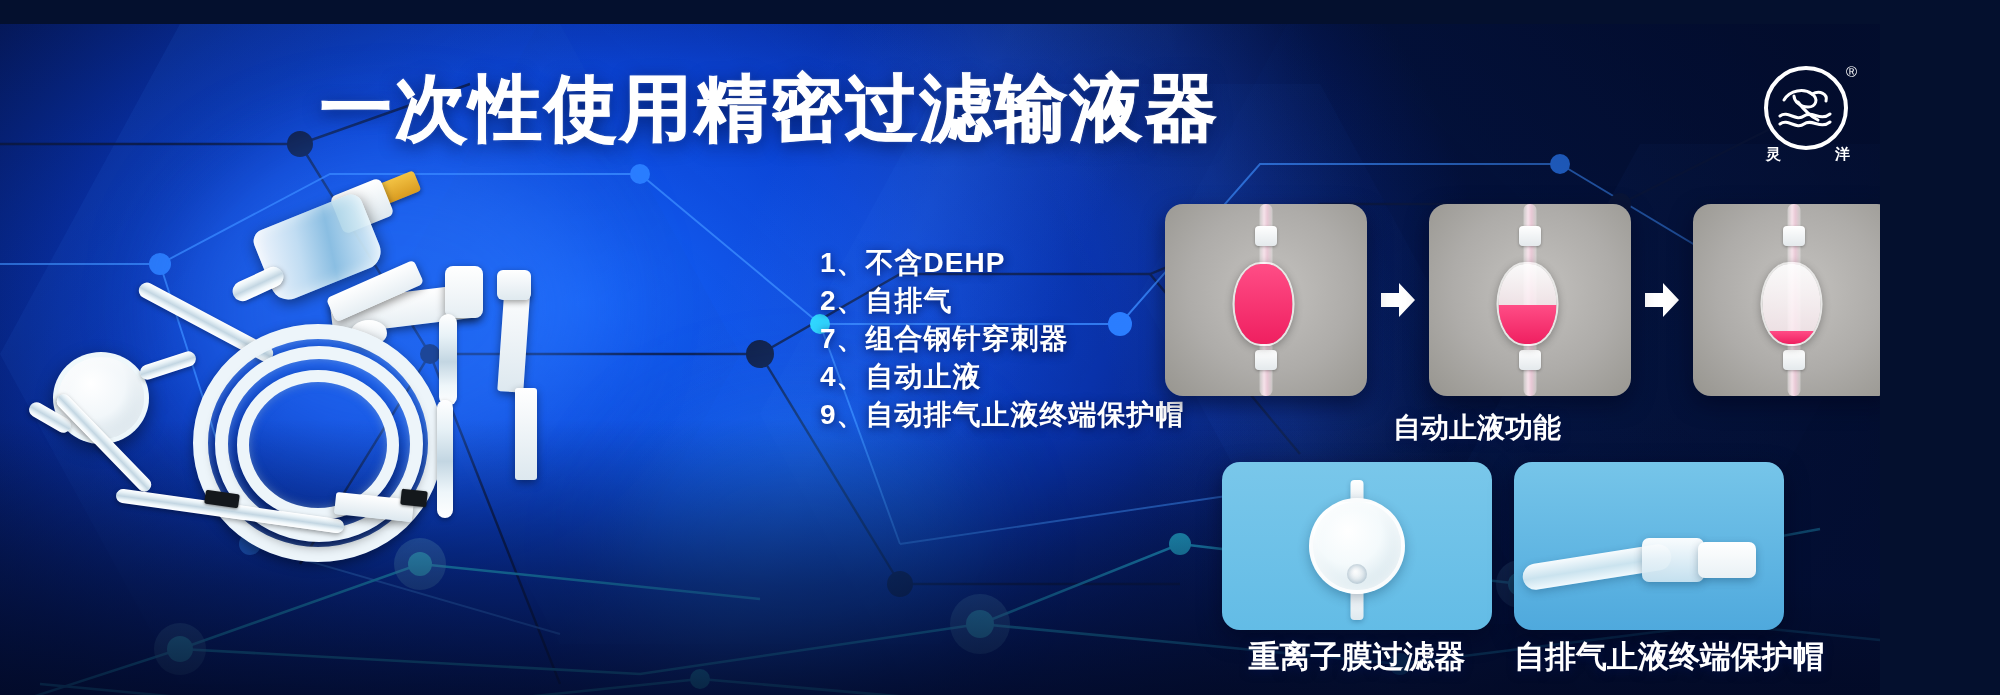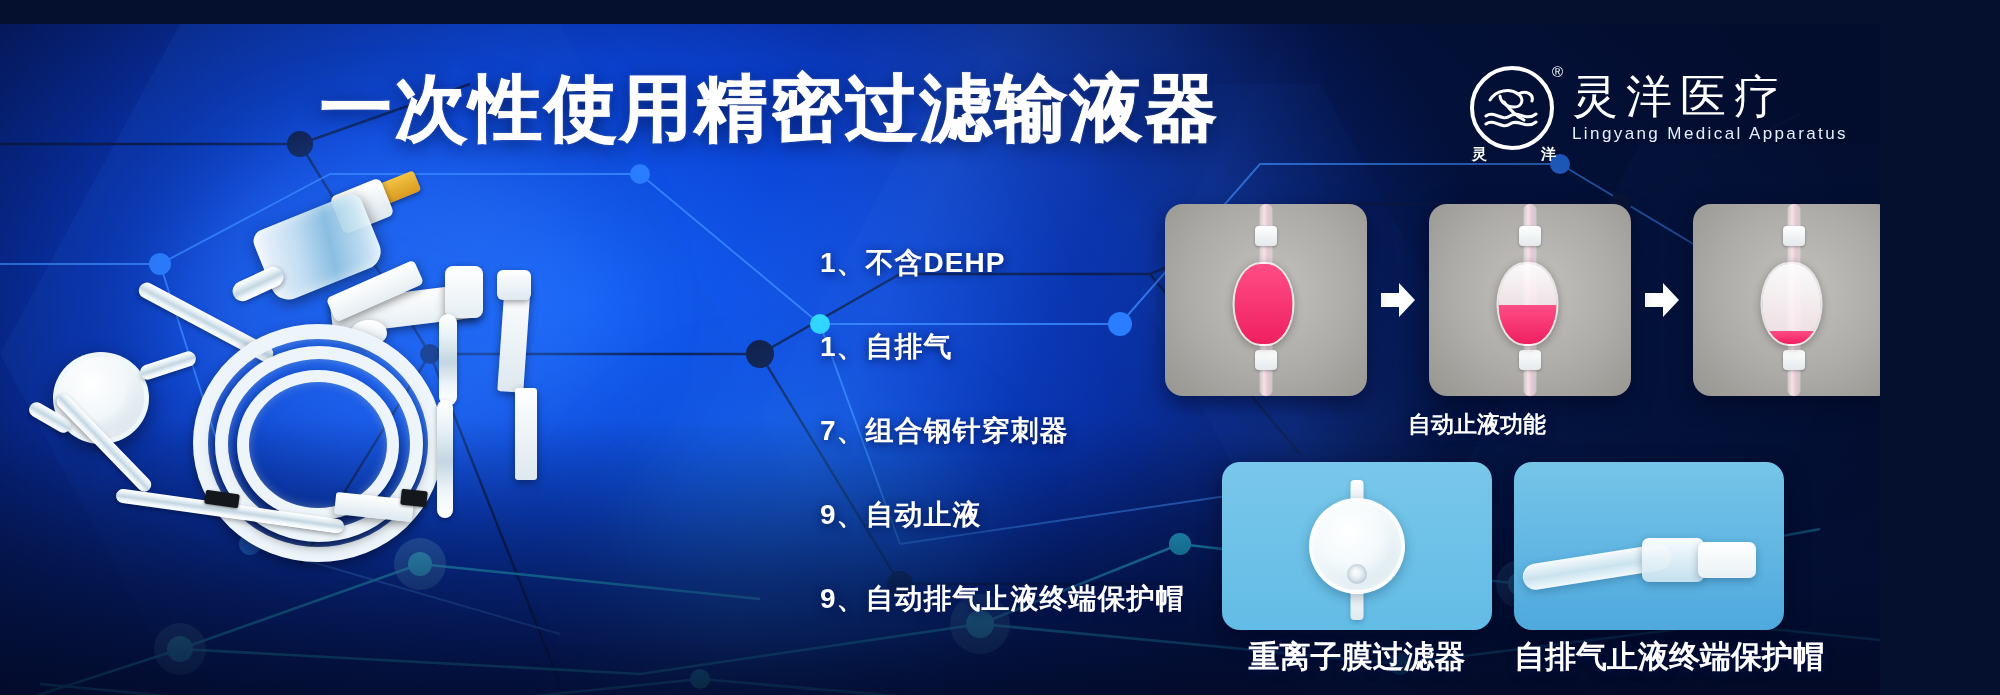--- a/index.html
+++ b/index.html
@@ -104,21 +104,21 @@
   .brand-text{display:flex;flex-direction:column;gap:4px;}
   .brand-cn{
     font-size:46px; font-weight:400; color:#fff; letter-spacing:8px;
     line-height:1.05; white-space:nowrap;
   }
   .brand-en{
     font-size:17px; color:#e7eefc; letter-spacing:2.4px; white-space:nowrap;
   }
 
   
-  .features{position:absolute; left:820px; top:220px; display:flex; flex-direction:column; gap:46px;}
+  .features{position:absolute; left:820px; top:220px; display:flex; flex-direction:column; }
   .feature{
     font-size:28px; font-weight:700; color:#fff; letter-spacing:1px;
     text-shadow:0 2px 10px rgba(0,15,70,.85);
     white-space:nowrap;
   }
 
   
   .seq-row{position:absolute; left:1165px; top:180px; display:flex; align-items:center; gap:14px;}
   .photo{
     border-radius:18px; overflow:hidden; position:relative;
@@ -141,21 +141,21 @@
   }
   .ivbulb .fluid{position:absolute; left:0; right:0; bottom:0;
     background:linear-gradient(180deg,#ff4d86,#ef1f60);}
   .ivbulb .air{position:absolute; left:0; right:0; top:0;
     background:linear-gradient(180deg,rgba(255,255,255,.92),rgba(250,235,240,.8));}
   .ivconn{position:absolute; left:50%; transform:translateX(-50%); width:22px; height:20px;
     background:linear-gradient(180deg,#ffffff,#e4e9ec); border-radius:4px; box-shadow:0 1px 3px rgba(0,0,0,.3);}
 
   .cap-seq{
     position:absolute; left:1165px; top:385px; width:624px;
-    text-align:center; font-size:23px; font-weight:700; color:#fff;
+    text-align:center; font-size:28px; font-weight:700; color:#fff;
     text-shadow:0 2px 10px rgba(0,15,70,.9);
   }
 
   .bottom-row{position:absolute; left:1222px; top:438px; display:flex; gap:22px;}
   .btm-photo{
     width:270px; height:168px; border-radius:18px; position:relative; overflow:hidden;
     box-shadow:0 8px 22px rgba(0,5,30,.55);
   }
   .btm-a{background:linear-gradient(180deg,#79c7ea 0%,#63bce6 100%);}
   .btm-b{background:linear-gradient(180deg,#76c5e9 0%,#4fa9dd 100%);}
@@ -308,24 +308,20 @@
           <path d="M16,58 C24,52 32,64 40,58 C48,52 56,64 66,56"></path>
           <path d="M34,36 C40,44 46,50 54,54"></path>
         </g>
       </svg>
       <span class="reg">®</span>
       <span class="cnsmall">
         <span>灵</span>
         <span>洋</span>
       </span>
     </div>
-    <div class="brand-text">
-      <div class="brand-cn">灵洋医疗</div>
-      <div class="brand-en">Lingyang Medical Apparatus</div>
-    </div>
   </div>
 
   <div class="product">
 
     <div class="amber" style="left:338px; top:4px; width:46px; height:22px; transform:rotate(-22deg);"></div>
     <div class="cap" style="left:300px; top:12px; width:54px; height:40px; transform:rotate(-22deg);"></div>
     <div class="drip" style="left:225px; top:36px; width:116px; height:76px; transform:rotate(-22deg);"></div>
     <div class="tube" style="left:196px; top:100px; width:54px; height:20px; transform:rotate(-25deg);"></div>
 
     <div class="clamp" style="left:296px; top:118px; width:148px; height:34px; transform:rotate(-7deg);"></div>
@@ -350,23 +346,23 @@
     <div class="clamp" style="left:410px; top:92px; width:38px; height:52px; border-radius:8px;"></div>
     <div class="tube" style="left:404px; top:140px; width:18px; height:92px;"></div>
     <div class="needle" style="left:466px; top:110px; width:26px; height:108px; transform:rotate(4deg);"></div>
     <div class="cap" style="left:462px; top:96px; width:34px; height:30px;"></div>
     <div class="needle" style="left:480px; top:214px; width:22px; height:92px;"></div>
     <div class="tube" style="left:402px; top:226px; width:16px; height:118px;"></div>
   </div>
 
   <div class="features">
     <div class="feature">1、不含DEHP</div>
-    <div class="feature">1、自排气</div>
+    <div class="feature">2、自排气</div>
     <div class="feature">7、组合钢针穿刺器</div>
-    <div class="feature">9、自动止液</div>
+    <div class="feature">4、自动止液</div>
     <div class="feature">9、自动排气止液终端保护帽</div>
   </div>
 
   <div class="seq-row">
 
     <div class="photo seq-photo">
       <div class="ivline"></div>
       <div class="ivconn" style="top:22px;"></div>
       <div class="ivconn" style="bottom:26px;"></div>
       <div class="ivbulb">

